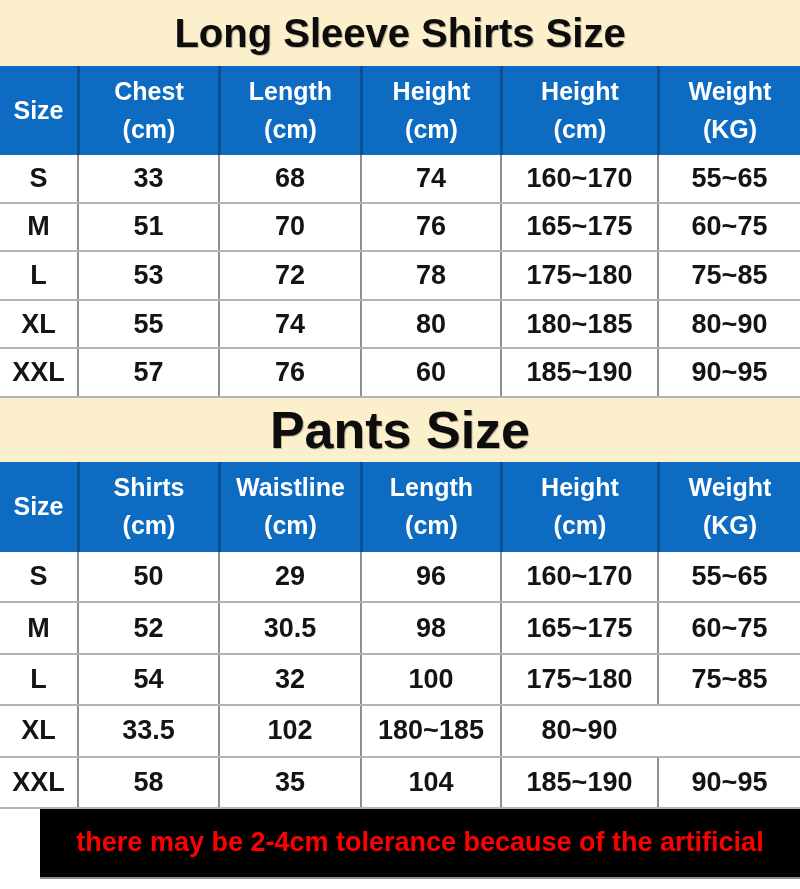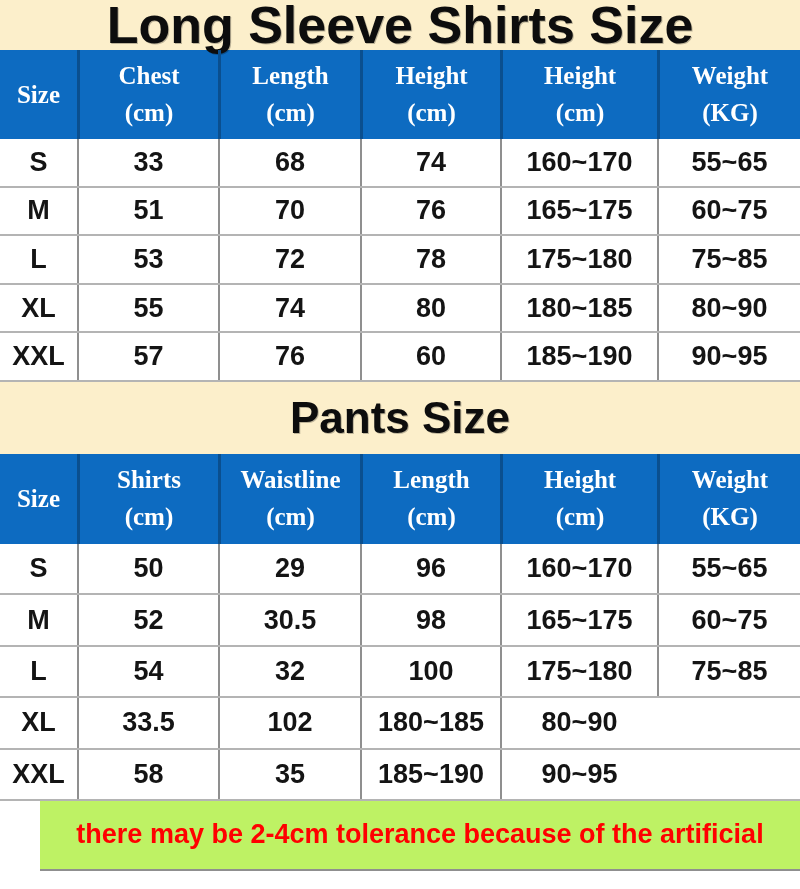--- a/index.html
+++ b/index.html
@@ -27,27 +27,26 @@
   }
   .banner{
     background:var(--banner-bg);
     display:flex;
     align-items:center;
     justify-content:center;
     font-weight:bold;
     color:#0d0d0d;
     text-shadow:1px 1px 0 rgba(0,0,0,0.25);
   }
-  .banner-1{height:50px;font-size:52px;}
-  .banner-2{height:72px;font-size:44px;}
+  .banner-1{height:66px;font-size:40px;}
+  .banner-2{height:64px;font-size:52px;}
   .grid{
     display:grid;
     grid-template-columns:77px 141px 142px 140px 157px 143px;
     width:800px;
-    font-family:Liberation Serif, serif;
   }
   .thead{
     background:var(--header-bg);
     height:89px;
   }
   .thead-2{height:90px;}
   .th{
     display:flex;
     flex-direction:column;
     align-items:center;
@@ -79,21 +78,21 @@
   .td:first-child{border-left:none;}
   .footer{
     height:70px;
     display:flex;
     align-items:center;
     justify-content:center;
     font-size:27px;
     font-weight:bold;
     color:var(--note-text);
     border-bottom:2px solid var(--col-line);
-    background:#bef264;
+    background:#000000;
     margin-left:40px;
   }
 </style>
 </head>
 <body>
 
 <div class="page">
 
   <div class="banner banner-1">Long Sleeve Shirts Size</div>
 
@@ -223,20 +222,21 @@
         <div class="td">XL</div>
         <div class="td">33.5</div>
         <div class="td">102</div>
         <div class="td">180~185</div>
         <div class="td">80~90</div>
       </div>
       <div class="tr">
         <div class="td">XXL</div>
         <div class="td">58</div>
         <div class="td">35</div>
+        <div class="td">104</div>
         <div class="td">185~190</div>
         <div class="td">90~95</div>
       </div>
     </div>
 
   <div class="footer">there may be 2-4cm tolerance because of the artificial</div>
 
 </div>
 
 </body></html>

